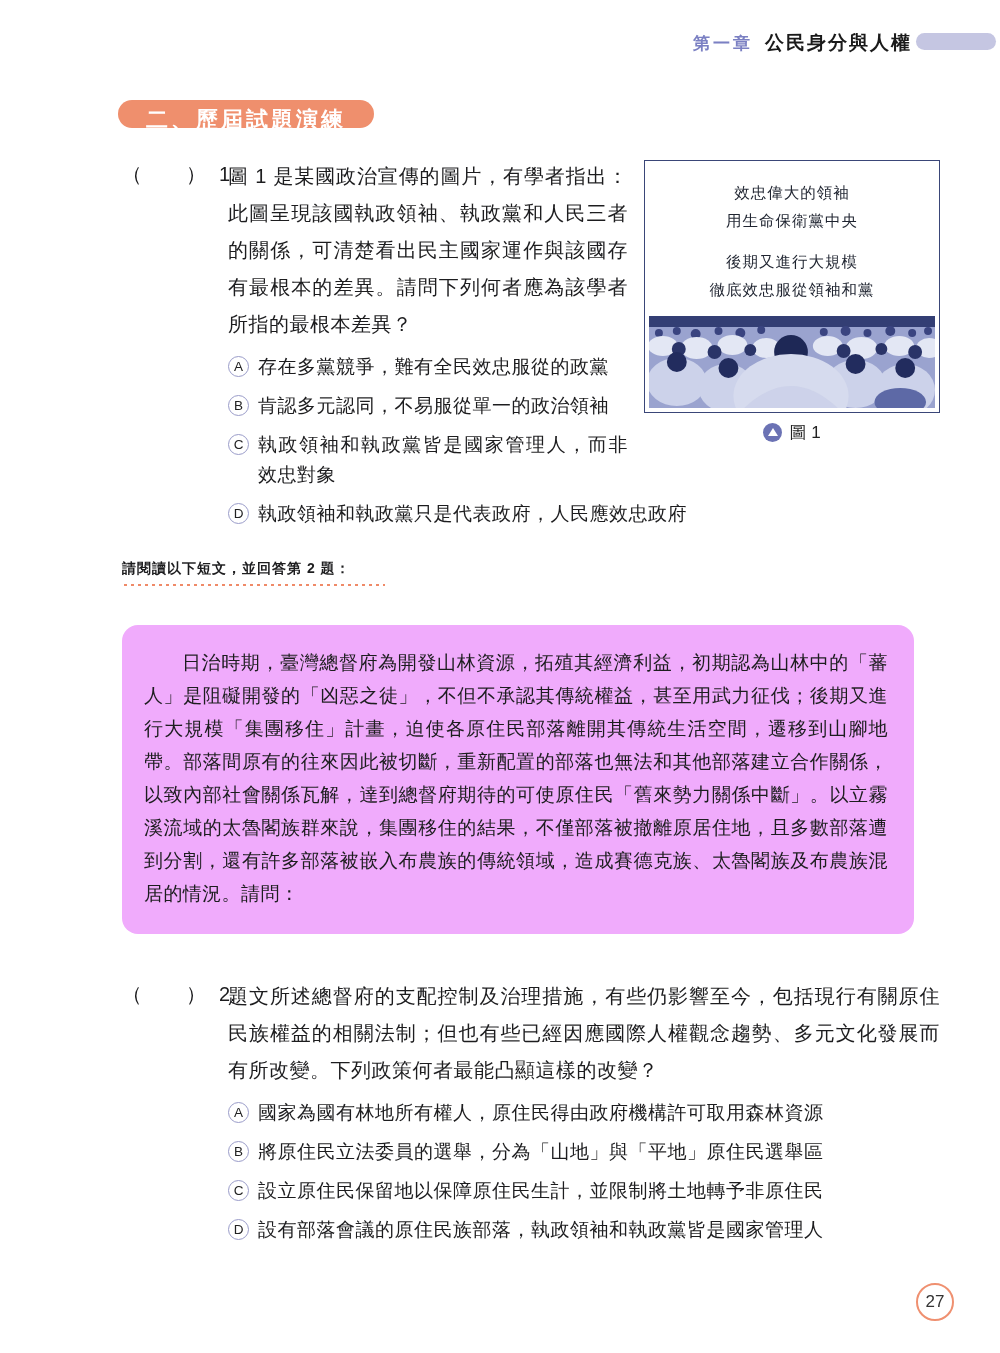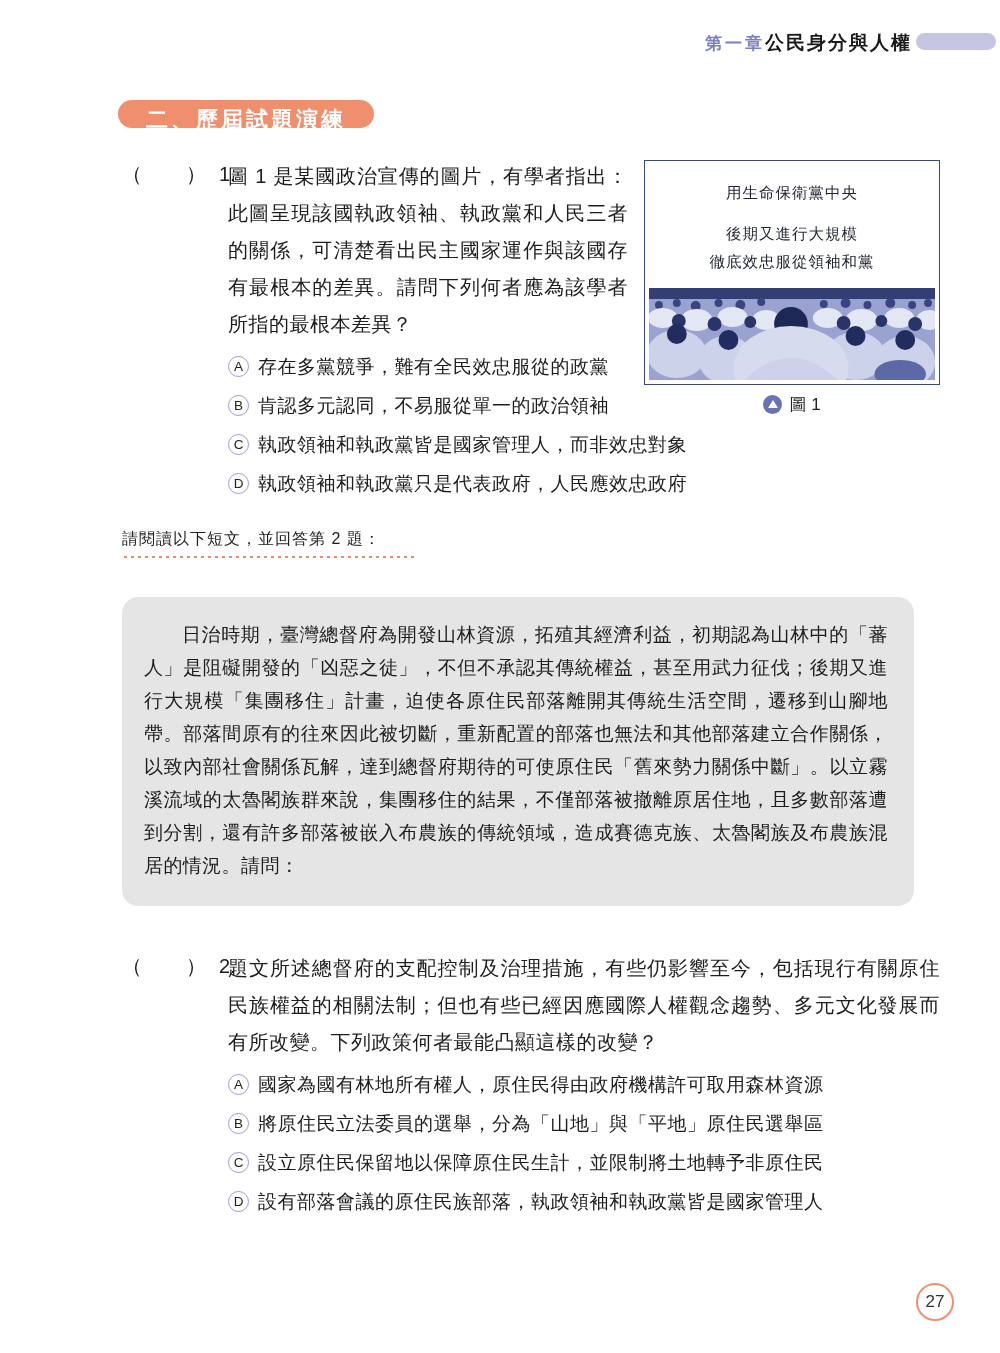--- a/index.html
+++ b/index.html
@@ -11,21 +11,21 @@
   .page {
     position:relative;
     width:1000px; height:1353px;
     background:#ffffff;
     overflow:hidden;
   }
 
   
   .page-header {
     position:absolute; top:30px; right:88px;
-    display:flex; align-items:baseline; 
+    display:flex; align-items:baseline; gap:12px;
     white-space:nowrap;
   }
   .chapter-num { color:#7b80c3; font-size:17px; font-weight:bold; letter-spacing:3px; }
   .chapter-title { color:#1a1a1a; font-size:19px; font-weight:bold; letter-spacing:2px; }
   .header-pill {
     position:absolute; top:33px; right:4px;
     width:80px; height:17px;
     background:#c5c6e2; border-radius:9px;
   }
 
@@ -110,33 +110,33 @@
     border-left:5px solid transparent;
     border-right:5px solid transparent;
     border-bottom:8px solid #ffffff;
     margin-top:-1px;
   }
 
   
   .reading-heading-row { margin-top:30px; }
   .reading-heading {
     display:inline-block;
-    font-size:16px; font-weight:normal; letter-spacing:1px;
+    font-size:14px; font-weight:bold; letter-spacing:1px;
     padding:0 34px 9px 0;
     background-image:radial-gradient(circle, #ef8a68 1.3px, rgba(0,0,0,0) 1.5px);
     background-size:7px 4px;
     background-repeat:repeat-x;
     background-position:left bottom;
   }
 
   
   .passage-box {
     margin-top:38px;
     width:792px;
-    background:#e5e5e5;
+    background:#f0abfc;
     border-radius:16px;
     padding:21px 26px 24px 22px;
   }
   .passage-text {
     font-size:19px; line-height:33px;
     text-align:justify;
     text-indent:2em;
     letter-spacing:0.4px;
     color:#1d1d1f;
   }
@@ -178,20 +178,21 @@
         <span class="po">（</span>
         <span class="pc">）</span>
         <span class="q-num">1.</span>
       </div>
 
       <div class="q-content">
 
         <figure class="figure-wrap">
           <div class="figure-box">
             <div class="slogan">
+              <div>效忠偉大的領袖</div>
               <div>用生命保衛黨中央</div>
               <div class="slogan-gap"></div>
               <div>後期又進行大規模</div>
               <div>徹底效忠服從領袖和黨</div>
             </div>
             <svg class="crowd-svg" viewBox="0 0 288 92" preserveAspectRatio="none" aria-hidden="true">
               <rect width="288" height="92" fill="#9aa3cf"></rect>
               <rect width="288" height="11" fill="#333e74"></rect>
               <g fill="#3a4480">
                 <circle cx="10" cy="17" r="4"></circle>

